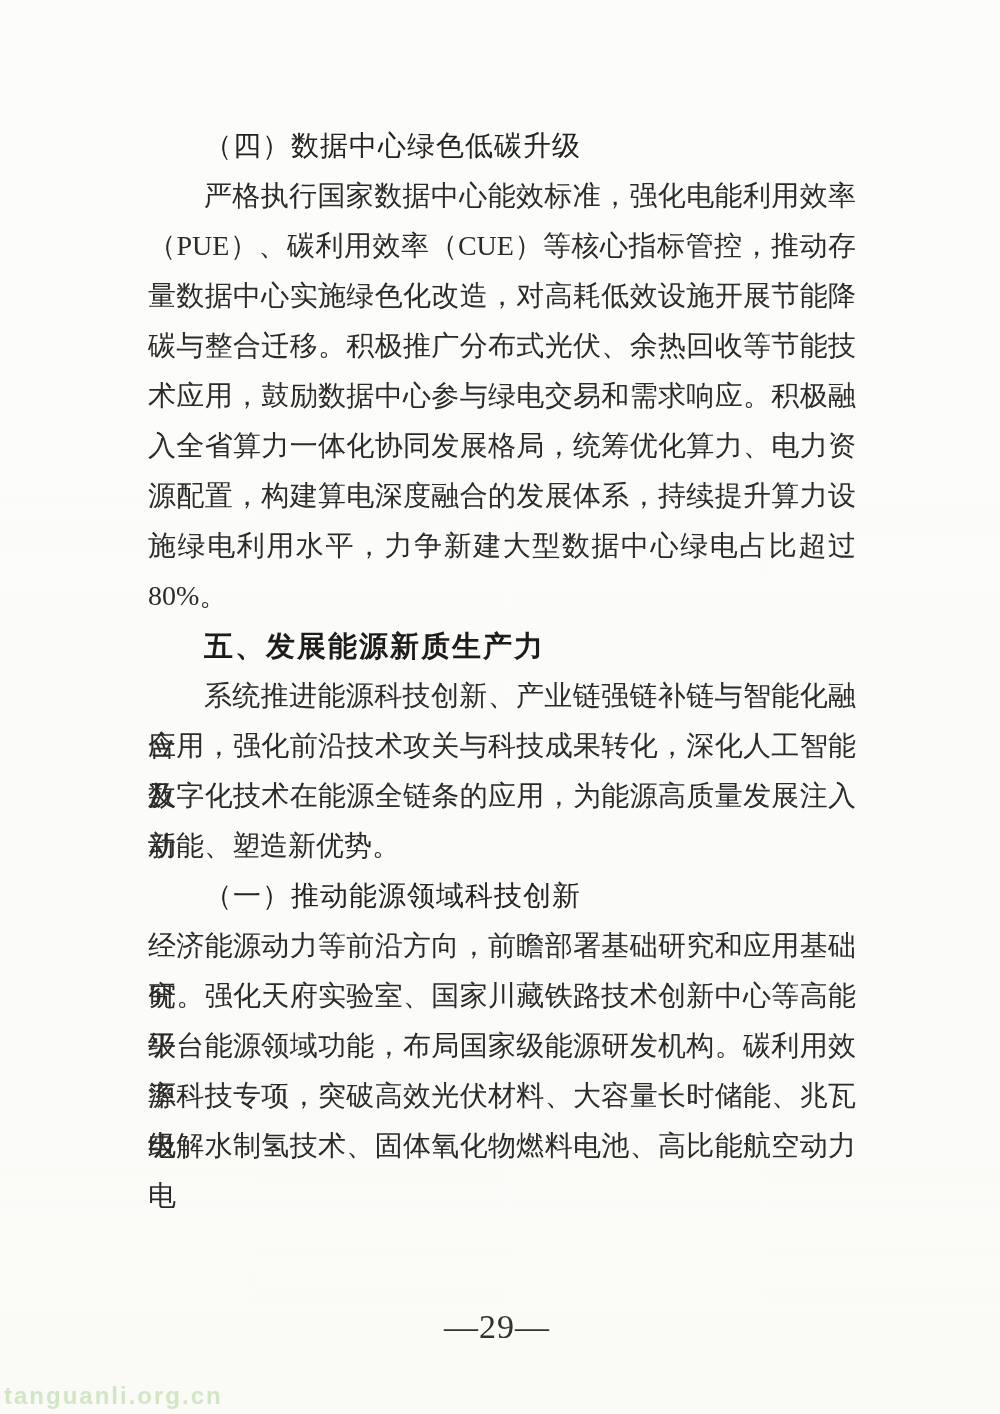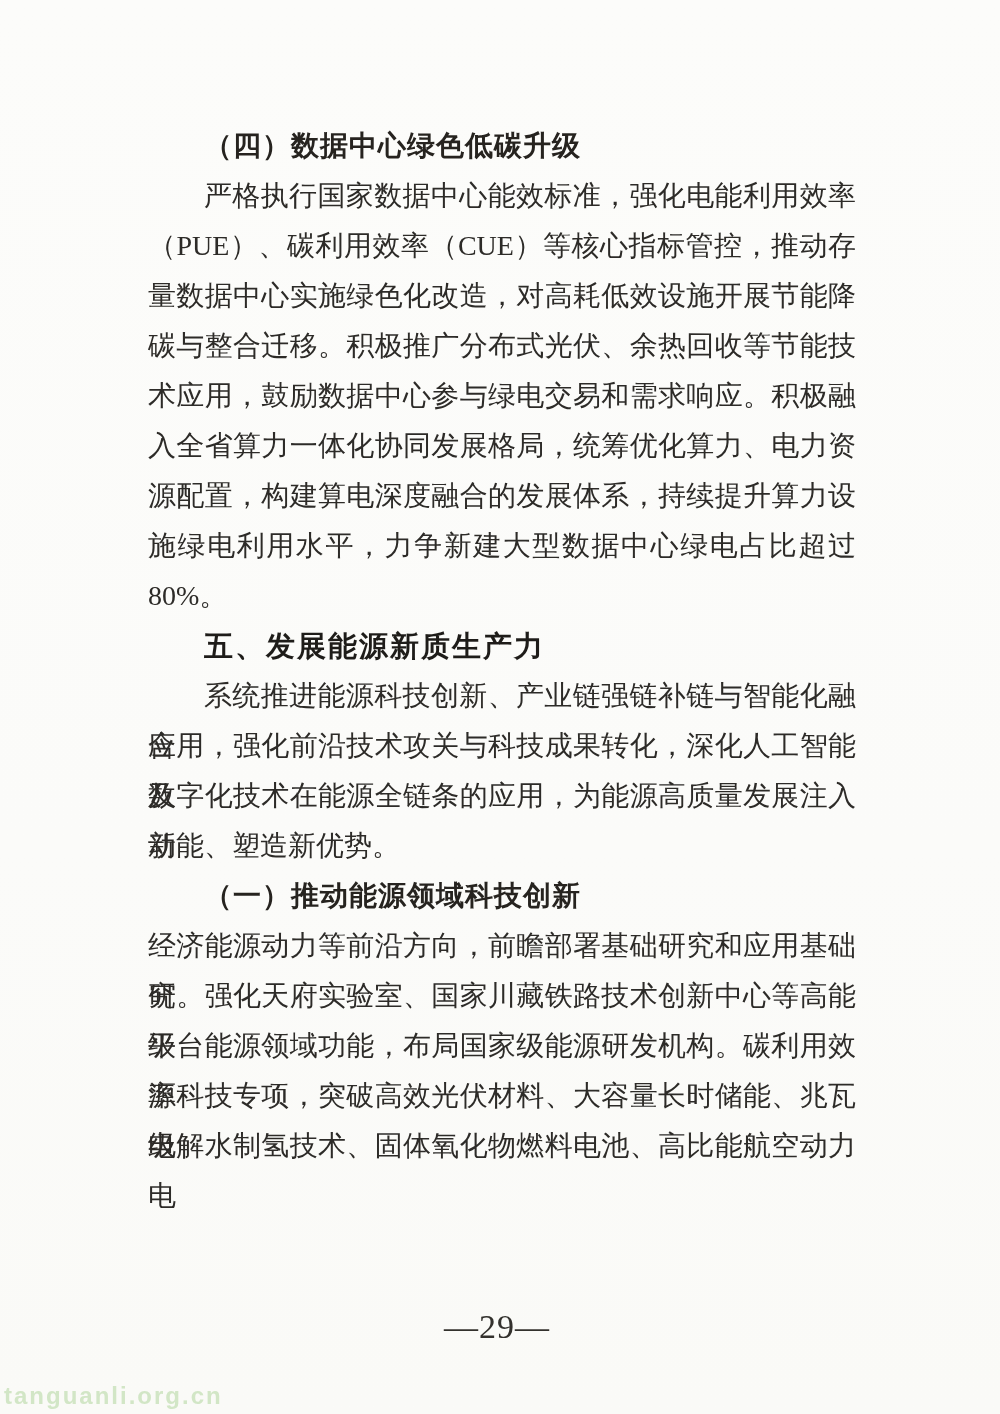--- a/index.html
+++ b/index.html
@@ -35,21 +35,21 @@
   }
   .fill {
     white-space: normal;
     text-align: justify;
     text-align-last: justify;
   }
   .indent {
     text-indent: 56px;
   }
   .head-sub {
-    font-weight: bold;
+    font-weight: normal;
     color: #26231f;
     letter-spacing: 1px;
   }
   .head-chap {
     font-family: "Liberation Sans", "DejaVu Sans", sans-serif;
     font-weight: bold;
     font-size: 29px;
     color: #1e1c19;
     letter-spacing: 2px;
   }

